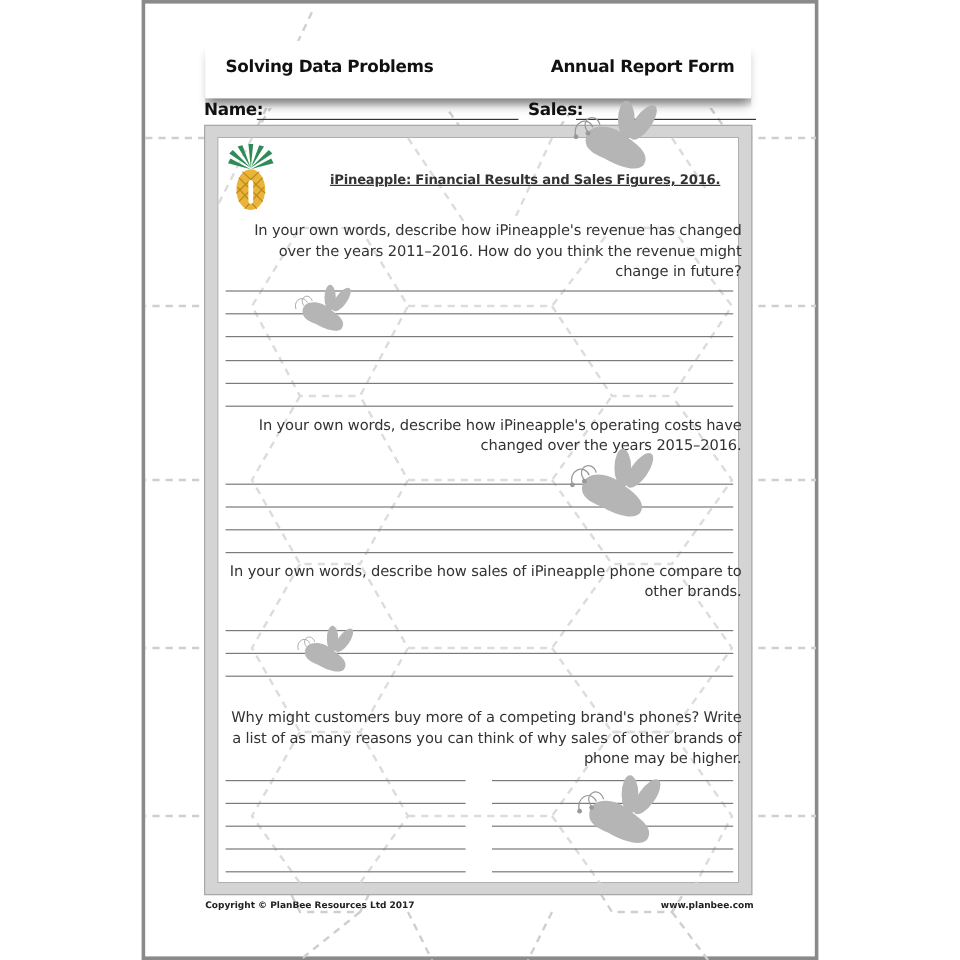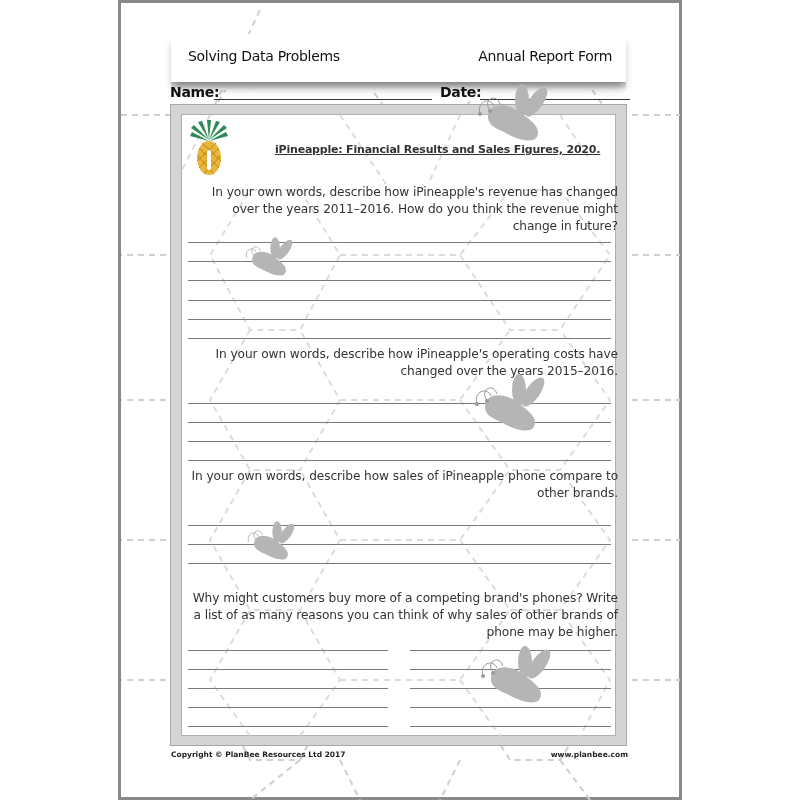--- a/index.html
+++ b/index.html
@@ -19,21 +19,21 @@
       position: absolute; left: 171px; top: 34px; width: 455px; height: 48px;
       background: #ffffff;
       box-shadow: 0 8px 8px -2px rgba(0,0,0,0.35);
     }
     .banner-shadow {
       position: absolute; left: 171px; top: 80px; width: 455px; height: 10px;
       background: linear-gradient(#bdbdbd, #ffffff);
     }
     .banner-left, .banner-right {
       position: absolute; top: 48px; font-family: "DejaVu Sans", sans-serif;
-      font-weight: normal; font-size: 14px; color: #111; letter-spacing: -0.3px;
+      font-weight: bold; font-size: 14px; color: #111; letter-spacing: -0.3px;
     }
     .banner-left { left: 188px; }
     .banner-right { right: 188px; text-align: center; }
     .namerow { position: absolute; top: 84px; left: 170px; width: 460px; height: 18px; }
     .lbl { position: absolute; top: 0; font-weight: bold; font-size: 14px; color: #111; letter-spacing: -0.3px; text-align: center; }
     .lbl-name { left: 0; }
     .lbl-date { left: 270px; }
     .uline { position: absolute; top: 15px; height: 0; border-top: 1px solid #333; }
     .name-line { left: 44px; width: 218px; }
     .date-line { left: 310px; width: 150px; }
@@ -81,21 +81,21 @@
 </svg>
 
 <div class="banner-shadow"></div>
 <div class="banner"></div>
 <div class="banner-left">Solving Data Problems</div>
 <div class="banner-right">Annual Report Form</div>
 
 <div class="namerow">
   <span class="lbl lbl-name">Name:</span>
   <div class="uline name-line"></div>
-  <span class="lbl lbl-date">Date:</span>
+  <span class="lbl lbl-date">Sales:</span>
   <div class="uline date-line"></div>
 </div>
 
 <div class="frame"></div>
 <div class="frame-inner"></div>
 
 <svg class="hexbg" viewBox="0 0 800 800" style="opacity:0.85">
   <g stroke="#d6d6d6" stroke-width="2" stroke-dasharray="6 5" fill="none">
     <path d="M210 115 L182 170 M300 190 L340 255 L300 330 L250 330 L210 255 L250 190 L300 190 M340 255 L460 255 L510 190 M460 255 L510 330 L560 330 L610 255 L560 190 L510 190 M340 115 L390 190 M460 115 L430 180 M560 115 L590 160"></path>
     <path d="M250 330 L210 400 L250 470 L300 470 L340 400 L300 330 M340 400 L460 400 L510 330 M460 400 L510 470 L560 470 L610 400 L560 330"></path>
@@ -114,21 +114,21 @@
     <path d="M21 23 L2 18 L4 14 Z"></path>
     <path d="M21 23 L40 18 L38 14 Z"></path>
   </g>
   <ellipse cx="21" cy="40" rx="12" ry="17" fill="#e8b43a"></ellipse>
   <g stroke="#b07a12" stroke-width="1" fill="none" opacity="0.8">
     <path d="M11 30 L31 50 M10 38 L26 56 M14 25 L33 43 M31 30 L11 50 M32 38 L16 56 M28 25 L9 43"></path>
   </g>
   <rect x="19" y="32" width="4" height="20" rx="2" fill="#ffffff"></rect>
 </svg>
 
-<div class="doc-title">iPineapple: Financial Results and Sales Figures, 2020.</div>
+<div class="doc-title">iPineapple: Financial Results and Sales Figures, 2016.</div>
 
 <div class="q" style="top:184px">In your own words, describe how iPineapple's revenue has changed over the years 2011–2016. How do you think the revenue might change in future?</div>
 <div class="rl full" style="top:242px"></div>
 <div class="rl full" style="top:261px"></div>
 <div class="rl full" style="top:280px"></div>
 <div class="rl full" style="top:300px"></div>
 <div class="rl full" style="top:319px"></div>
 <div class="rl full" style="top:338px"></div>
 
 <div class="q" style="top:346px">In your own words, describe how iPineapple's operating costs have changed over the years 2015–2016.</div>

